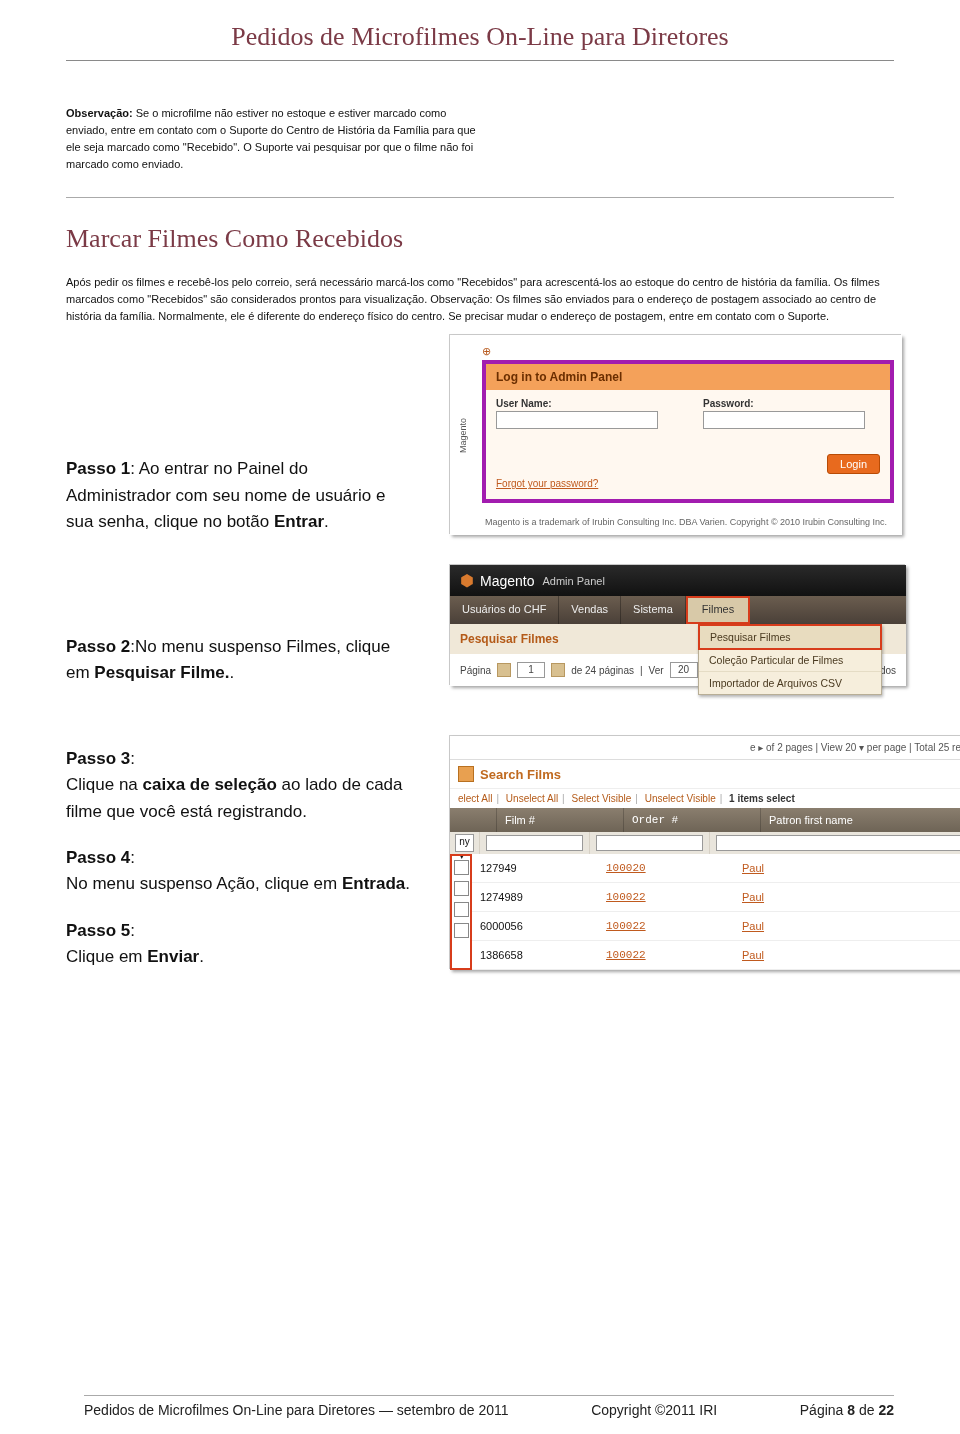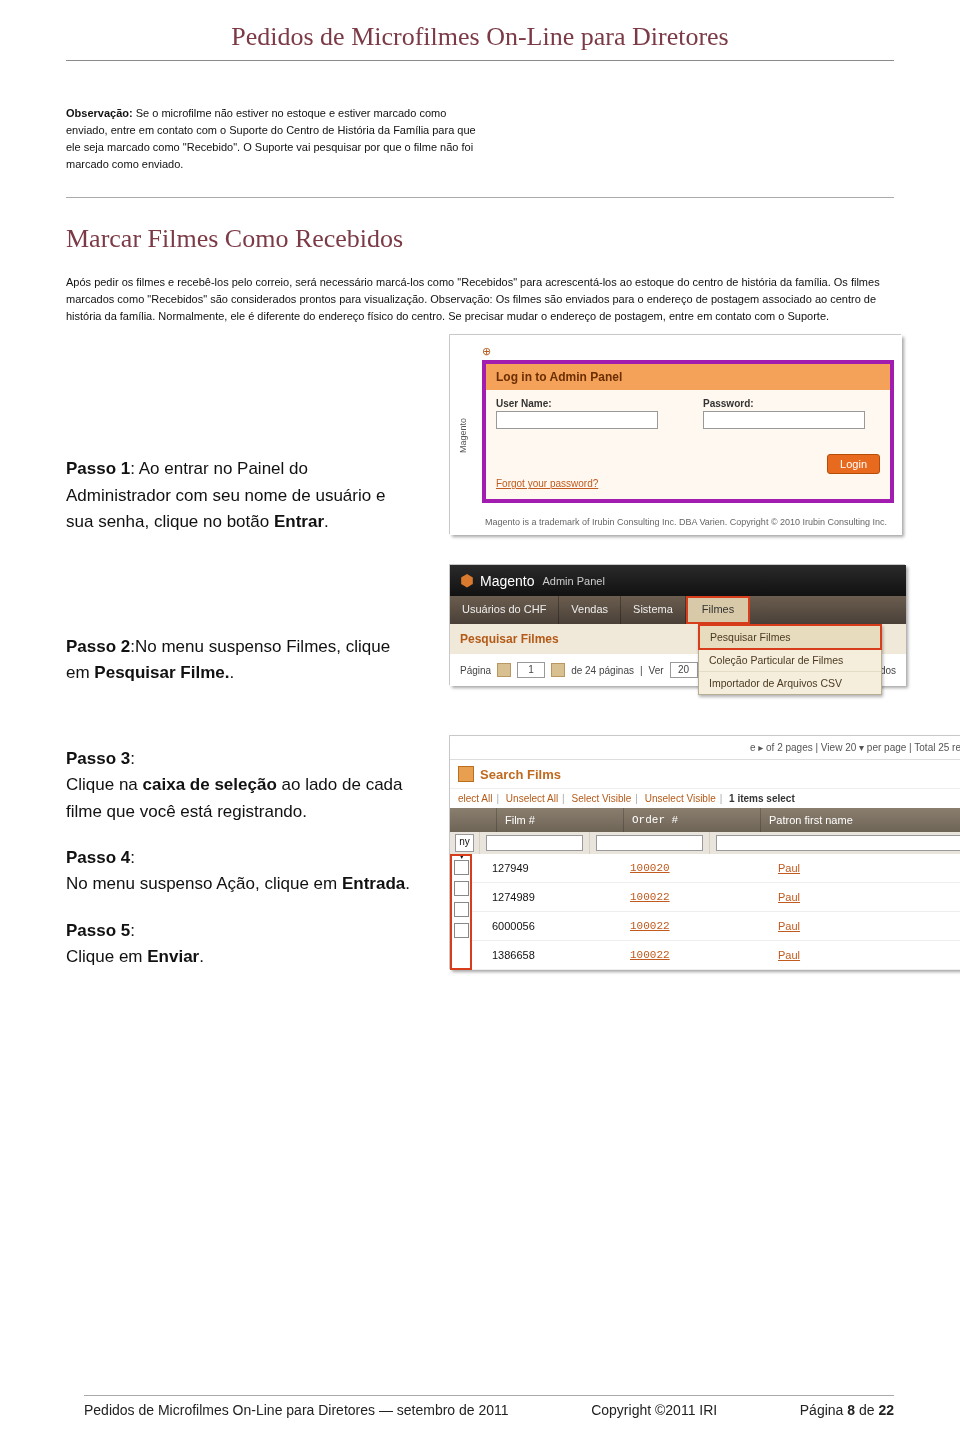--- a/index.html
+++ b/index.html
@@ -356,21 +356,20 @@
   }
   .shot3-row {
     display: flex;
     border-bottom: 1px solid #eee;
     align-items: center;
     height: 28px;
   }
   .shot3-cell {
     padding: 4px 8px;
     font-size: 11px;
-    margin-left: 12px;
   }
   .shot3-check-wrap {
     border: 2px solid #d73c1b;
     width: 22px;
     display: flex;
     flex-direction: column;
     gap: 6px;
     padding: 4px 2px;
     box-sizing: border-box;
   }

